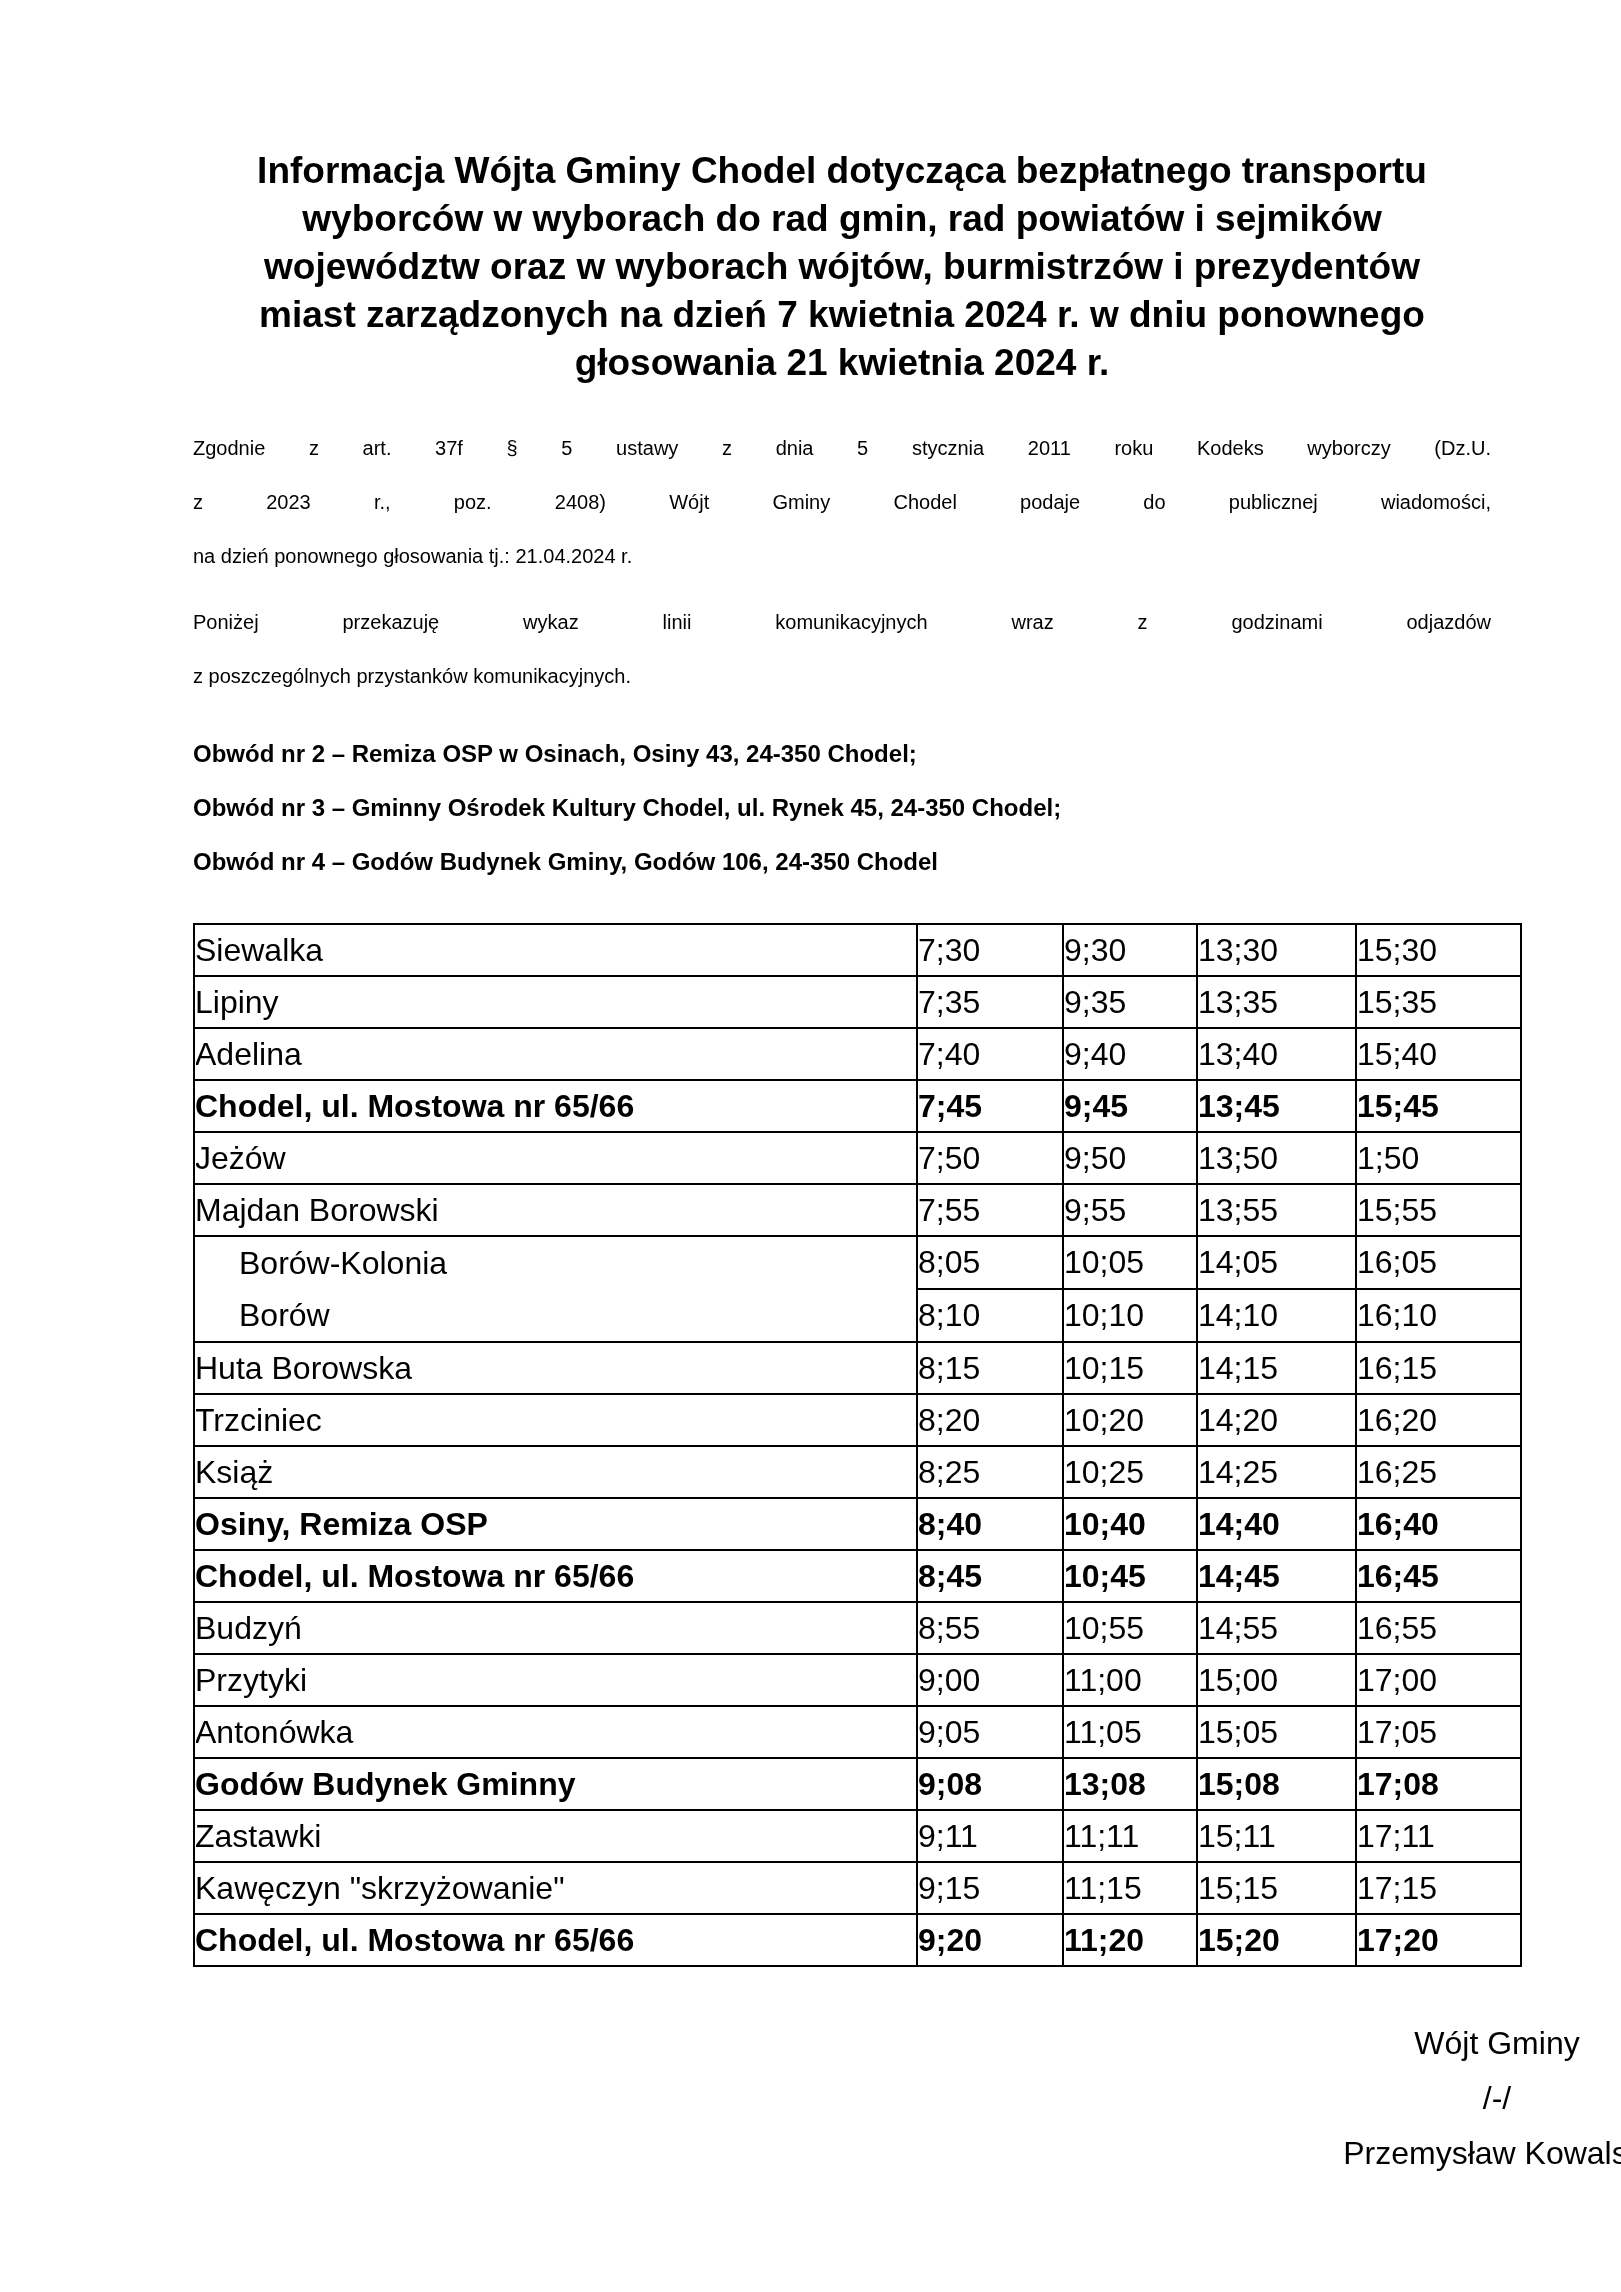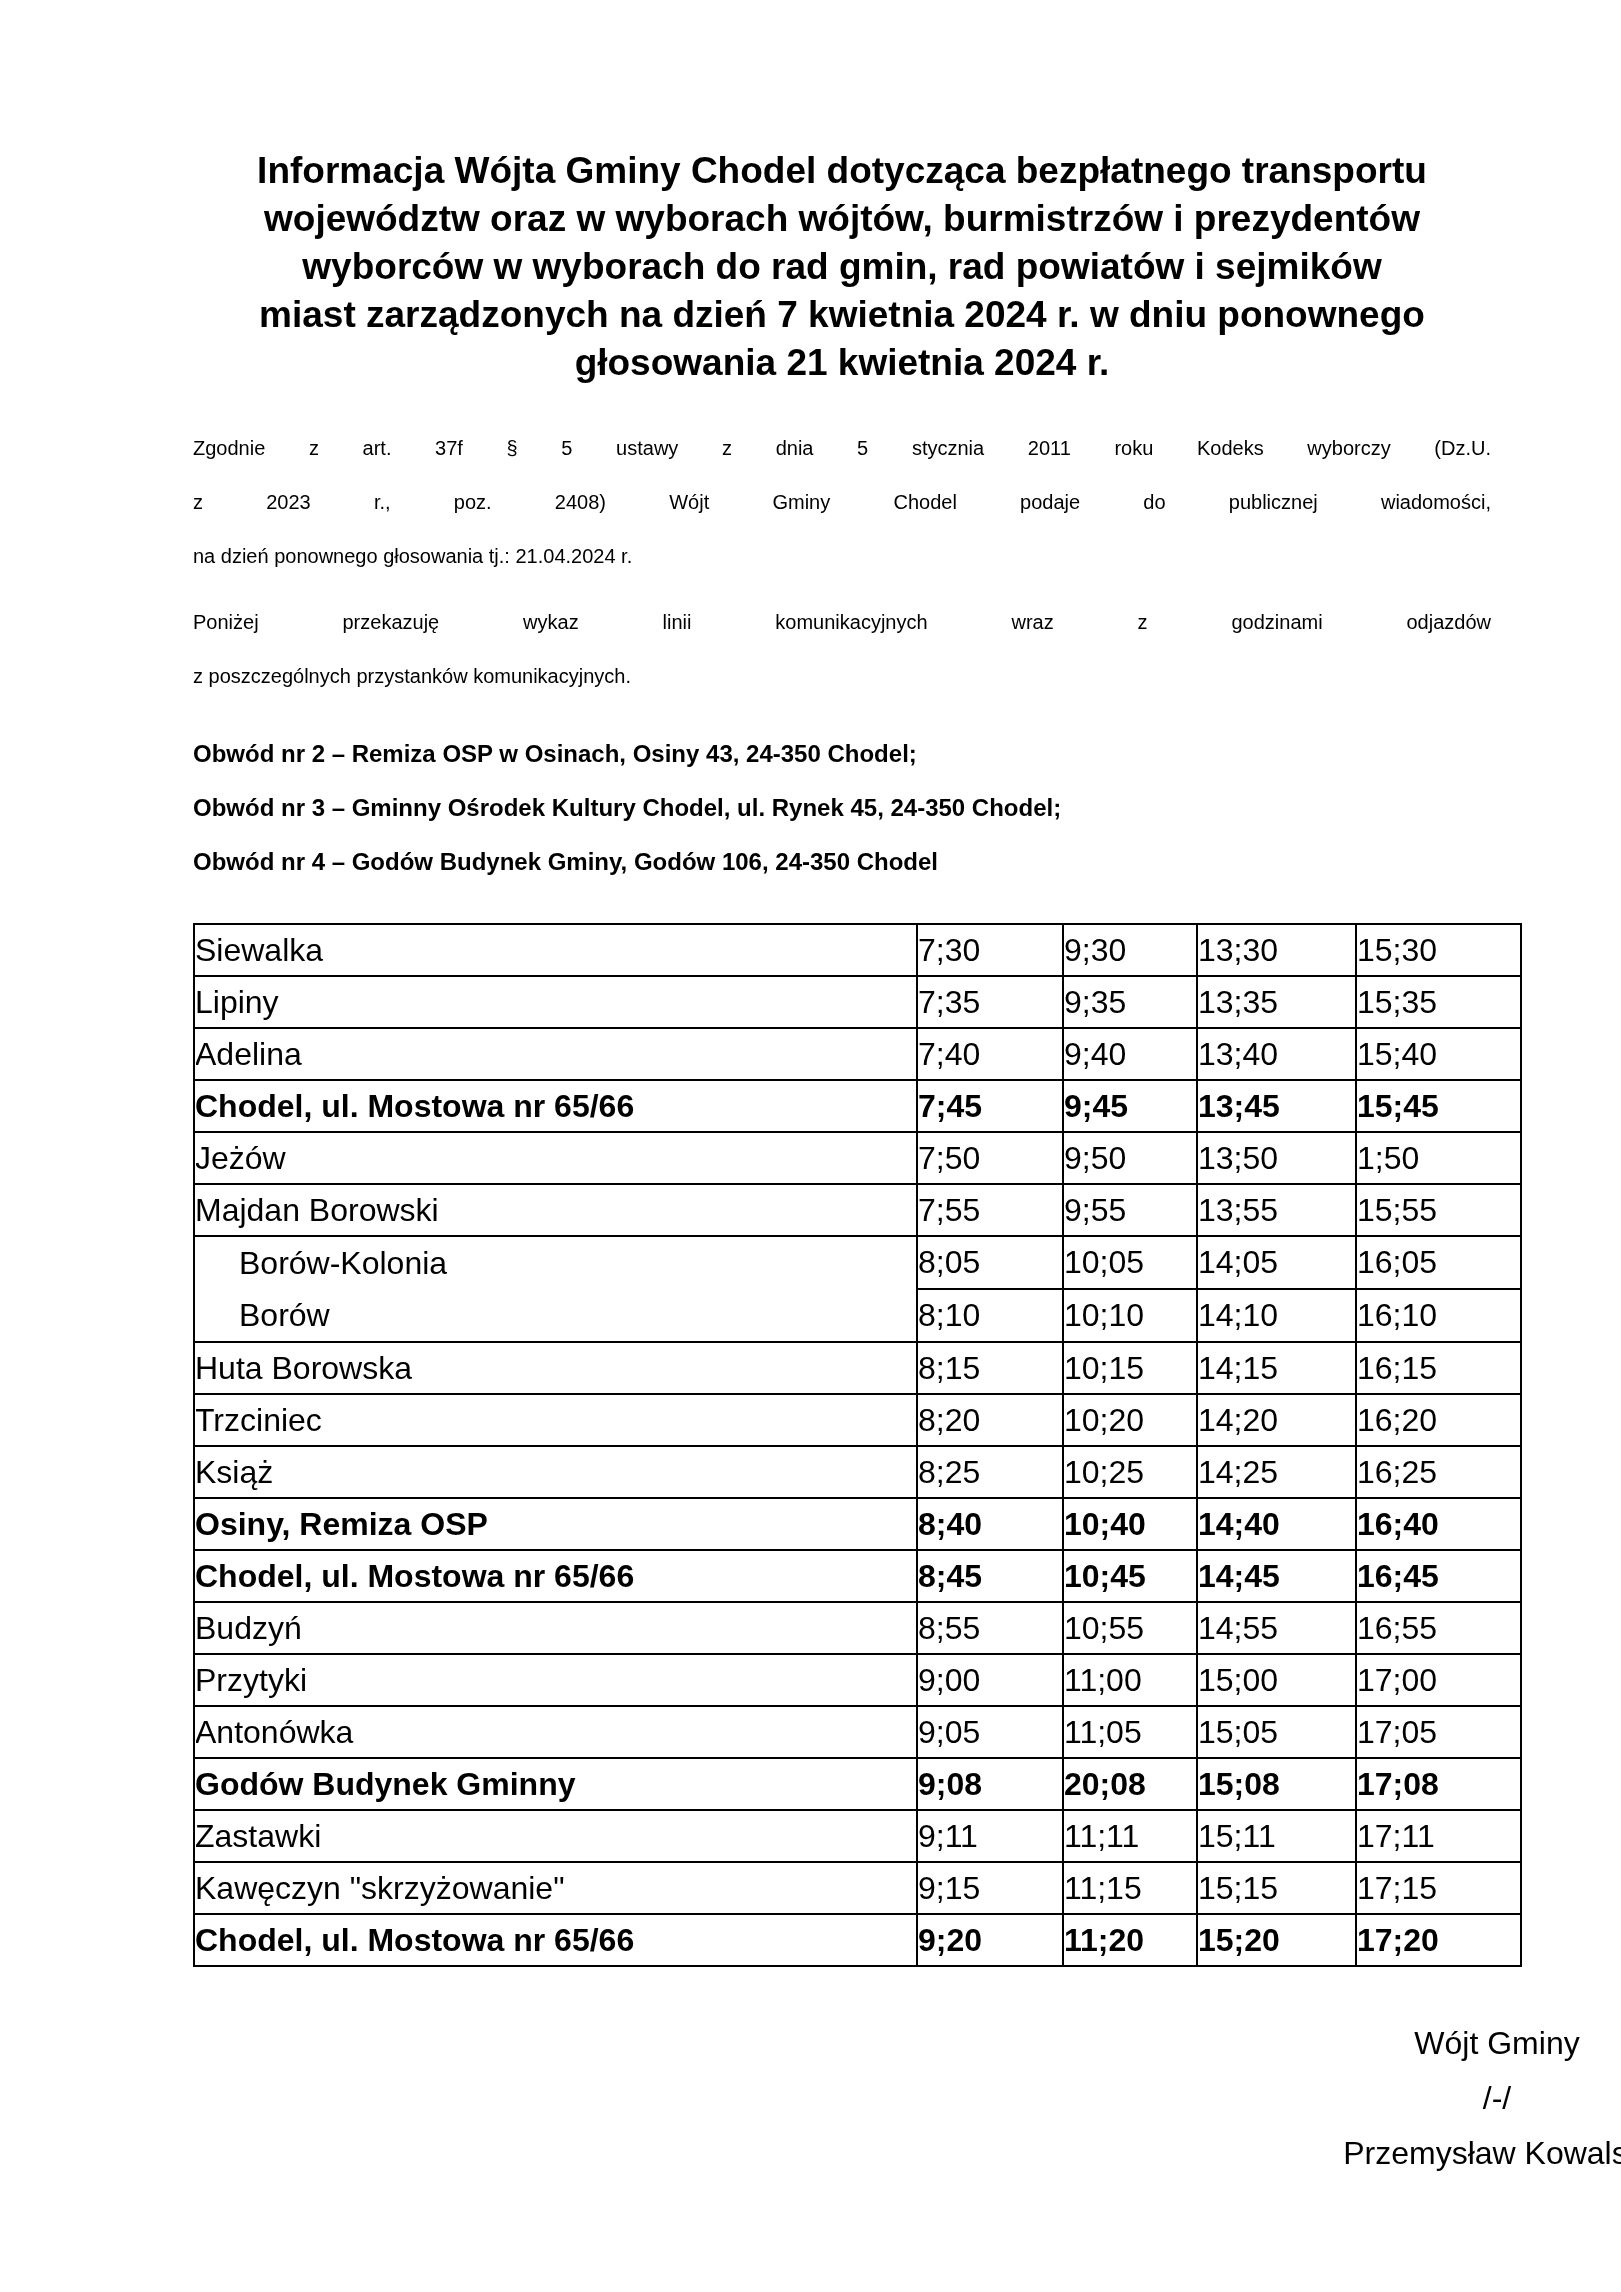--- a/index.html
+++ b/index.html
@@ -87,22 +87,22 @@
   }
 </style>
 </head>
 <body>
 
 <div class="page">
   <div class="content">
 
     <div class="title">
       <div class="tline">Informacja Wójta Gminy Chodel dotycząca bezpłatnego transportu</div>
+      <div class="tline">wyborców w wyborach do rad gmin, rad powiatów i sejmików</div>
       <div class="tline">województw oraz w wyborach wójtów, burmistrzów i prezydentów</div>
-      <div class="tline">wyborców w wyborach do rad gmin, rad powiatów i sejmików</div>
       <div class="tline">miast zarządzonych na dzień 7 kwietnia 2024 r. w dniu ponownego</div>
       <div class="tline">głosowania 21 kwietnia 2024 r.</div>
     </div>
 
     <div class="para p1">
       <div class="jline">Zgodnie z art. 37f § 5 ustawy z dnia 5 stycznia 2011 roku Kodeks wyborczy (Dz.U.</div>
       <div class="jline">z 2023 r., poz. 2408) Wójt Gminy Chodel podaje do publicznej wiadomości,</div>
       <div class="lline">na dzień ponownego głosowania tj.: 21.04.2024 r.</div>
     </div>
 
@@ -236,21 +236,21 @@
           <tr>
             <td class="name">Antonówka</td>
             <td class="time">9;05</td>
             <td class="time">11;05</td>
             <td class="time">15;05</td>
             <td class="time">17;05</td>
           </tr>
           <tr class="bold">
             <td class="name">Godów Budynek Gminny</td>
             <td class="time">9;08</td>
-            <td class="time">20;08</td>
+            <td class="time">13;08</td>
             <td class="time">15;08</td>
             <td class="time">17;08</td>
           </tr>
           <tr>
             <td class="name">Zastawki</td>
             <td class="time">9;11</td>
             <td class="time">11;11</td>
             <td class="time">15;11</td>
             <td class="time">17;11</td>
           </tr>

